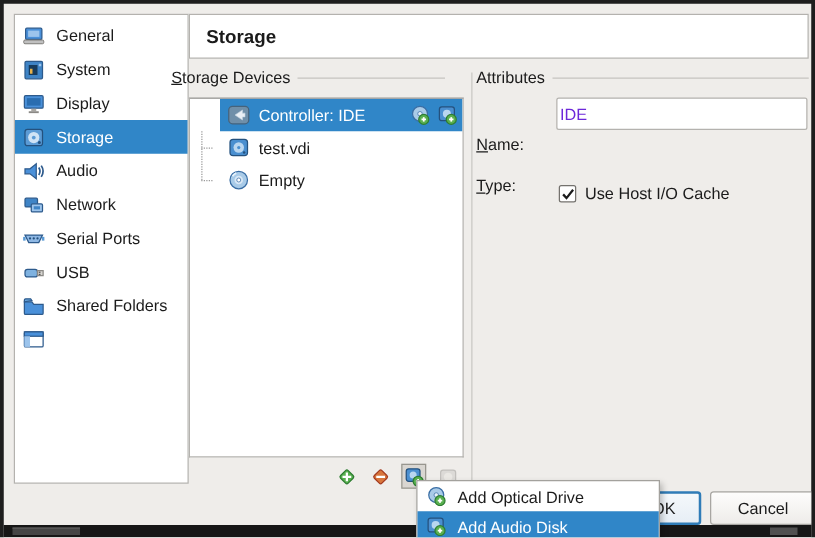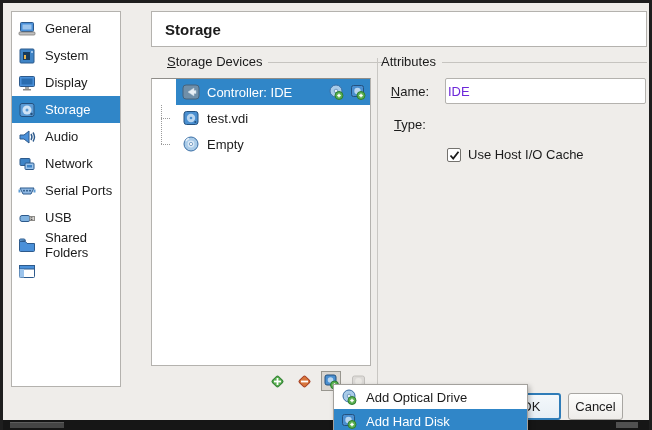--- a/index.html
+++ b/index.html
@@ -3,21 +3,21 @@
 <meta charset="utf-8">
 <style>
   * { margin:0; padding:0; box-sizing:border-box; }
   html,body { width:652px; height:430px; }
   body { font-family:"Liberation Sans","DejaVu Sans",sans-serif; font-size:13px; color:#1b1b1b; }
 
   .window { position:relative; width:652px; height:430px; background:#efedea;
             border:3px solid #1e1e1e; border-bottom:none; overflow:hidden; }
 
   
-  .sidebar { position:absolute; left:8px; top:8px; width:110px; height:376px;
+  .sidebar { position:absolute; left:8px; top:8px; width:140px; height:376px;
              background:#ffffff; border:1px solid #b4b2ae; padding-top:3px; }
   .side-item { display:flex; align-items:center; height:27px; padding-left:5px; gap:8px; cursor:default; }
   .side-item.selected { background:#3086c8; color:#ffffff; }
   .side-item .ic { width:20px; height:20px; flex:0 0 20px; display:flex; align-items:center; justify-content:center; }
 
   
   .title-box { position:absolute; left:148px; top:8px; width:496px; height:36px;
                background:#ffffff; border:1px solid #b4b2ae; display:flex; align-items:center; padding-left:13px; }
   .title-box .t { font-size:15px; font-weight:bold; }
 
@@ -40,38 +40,38 @@
   
   .tree-toolbar { position:absolute; left:264px; top:368px; display:flex; align-items:center; gap:7px; }
   .tb-btn { width:20px; height:20px; display:flex; align-items:center; justify-content:center; border:1px solid transparent; }
   .tb-btn.pressed { background:#d9d6d1; border:1px solid #98968f; }
   .tb-btn.disabled { opacity:.45; }
 
   
   .vsep { position:absolute; left:374px; top:55px; width:1px; height:331px; background:#c9c7c3; }
 
   
-  .field-label { position:absolute; width:58px; text-align:center; }
+  .field-label { position:absolute; width:58px; text-align:left;margin-top:24px; }
   .text-input { position:absolute; left:442px; width:201px; height:26px; background:#fff;
                 border:1px solid #b4b2ae; border-radius:2px; padding:0 2px; font:13px "Liberation Sans",sans-serif; color:#6d28d9; }
   .combo { position:absolute; left:442px; width:201px; height:26px; border:1px solid #b4b2ae; border-radius:2px;
            background:linear-gradient(#fdfdfc,#f1efec); display:flex; align-items:center; padding:0 8px; }
   .combo .arrow { position:absolute; right:9px; top:11px; width:0; height:0;
                   border-left:4px solid transparent; border-right:4px solid transparent; border-top:5px solid #4a4a4a; }
   .check-row { position:absolute; left:444px; top:144px; display:flex; align-items:flex-end; gap:7px; }
   .checkbox { width:14px; height:14px; background:#fff; border:1px solid #74726e; border-radius:2px;
               display:flex; align-items:center; justify-content:center; }
 
   
   .btn { position:absolute; height:27px; border-radius:3px; border:1px solid #a8a6a2;
          background:linear-gradient(#fdfdfc,#eeece9); display:flex; align-items:center; justify-content:center;
          font-size:13px; color:#1b1b1b; }
   .btn.ok { left:498px; top:390px; width:60px; z-index:3; border:2px solid #2f7cb8;
             background:linear-gradient(#f4f8fb,#e7eef5); }
-  .btn.cancel { left:565px; top:390px; width:55px; }
+  .btn.cancel { left:565px; top:390px; width:85px; }
 
   
   .bottom-strip { position:absolute; left:-3px; bottom:0; width:652px; height:10px; background:#161616; z-index:4; }
   .strip-seg-left { position:absolute; left:10px; top:2px; width:54px; height:6px; background:#454545; border-top:1px solid #5c5c5c; }
   .strip-seg-right { position:absolute; right:14px; top:2px; width:22px; height:6px; background:#505050; }
 
   
   .context-menu { position:absolute; left:330px; top:381px; width:195px; height:49px; z-index:10;
                   background:#ffffff; border:1px solid #a3a19d; box-shadow:2px 2px 5px rgba(0,0,0,.25); }
   .menu-item { display:flex; align-items:center; height:24px; gap:9px; padding-left:7px; }
@@ -188,21 +188,21 @@
             <rect x="2.5" y="7" width="4.5" height="8.5" fill="#9cc4ec"></rect>
           </svg>
       </span>
     </div>
   </div>
 
   <div class="title-box">
     <span class="t">Storage</span>
   </div>
 
-  <div class="group-label" style="left:164px; top:51px; width:219px;">
+  <div class="group-label" style="left:134px; top:51px; width:219px;">
     <span><u>S</u>torage Devices</span>
     <span class="line"></span>
   </div>
 
   <div class="tree-box">
     <div class="tree-row selected">
       <span class="ic">
         <svg width="18" height="18">
             <rect x="1" y="2" width="16" height="14" rx="3" fill="#6f8fa9" stroke="#46637c"></rect>
             <path d="M12 5 L6 9 L12 13 L12 10.5 L14 10.5 L14 7.5 L12 7.5 Z" fill="#e9eff5" stroke="#c2d2df" stroke-width="0.5"></path>
@@ -333,17 +333,17 @@
     <div class="menu-item highlighted">
       <span class="ic">
         <svg width="16" height="16">
             <rect x="1.5" y="1.5" width="12" height="11" rx="2" fill="#4a8fd0" stroke="#24517e"></rect>
             <circle cx="7.5" cy="7" r="3.2" fill="#b9d6f0"></circle>
             <circle cx="11" cy="11.5" r="4" fill="#59b04f" stroke="#2e7d32"></circle>
             <rect x="9.2" y="10.8" width="3.6" height="1.4" fill="#fff"></rect>
             <rect x="10.3" y="9.7" width="1.4" height="3.6" fill="#fff"></rect>
           </svg>
       </span>
-      <span>Add Hard Disk</span>
+      <span>Add Audio Disk</span>
     </div>
   </div>
 
 </div>
 
 </body></html>

